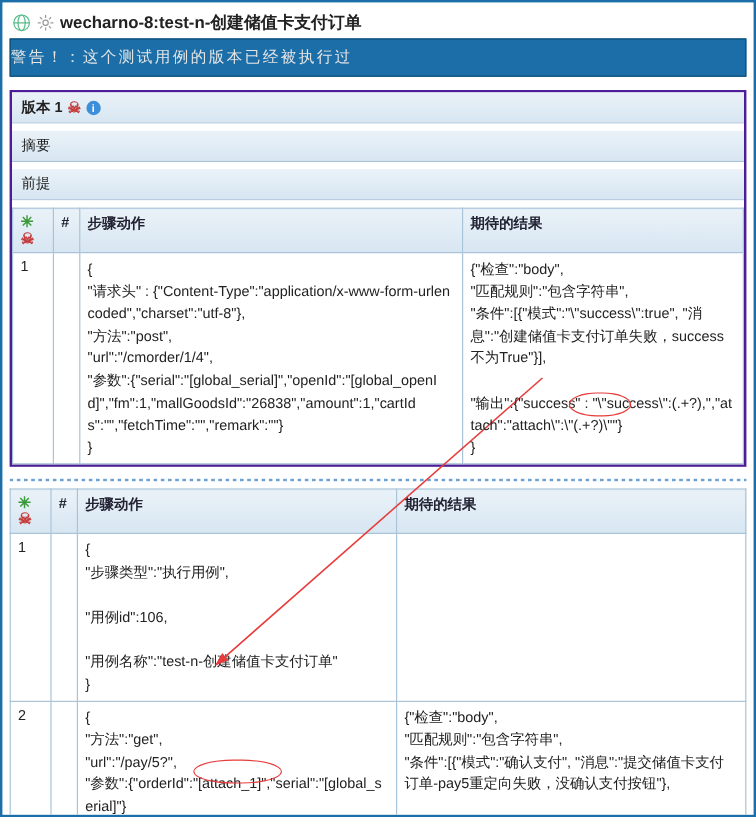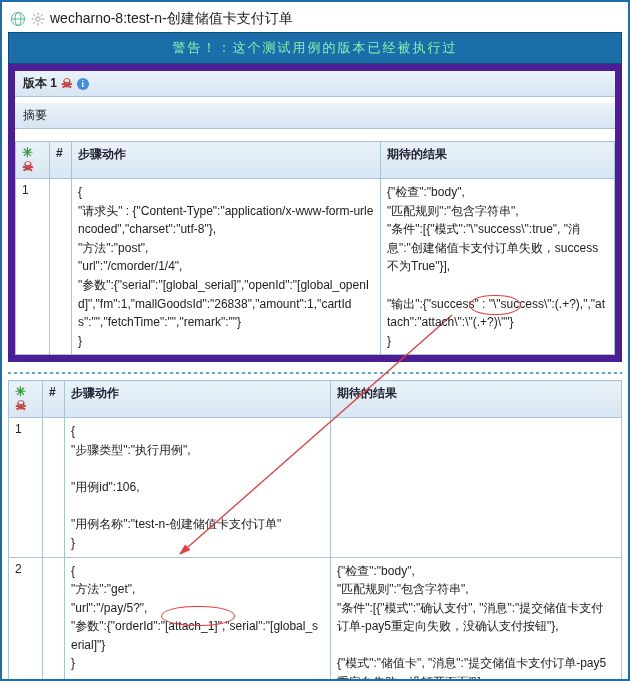--- a/index.html
+++ b/index.html
@@ -1,21 +1,21 @@
 <!DOCTYPE html>
 <html><head>
 <meta charset="utf-8">
 <style>
   html,body{margin:0;padding:0;font-family:"Microsoft YaHei",Arial,sans-serif;font-size:12px;color:#222;background:#fff}
   .outer{box-sizing:border-box;width:630px;height:681px;border:2px solid #1b6ea8;padding:6px;overflow:hidden;background:#fff;position:relative}
   .title-row{display:flex;align-items:center;gap:4px;padding:2px 2px 4px 2px}
-  .title-row .title{font-weight:normal;font-size:14px}
+  .title-row .title{font-weight:bold;font-size:14px}
   .icon{display:inline-flex;align-items:center;justify-content:center}
-  .banner{background:#1b6ea8;color:#86efac;text-align:center;padding:6px 0;font-size:13px;letter-spacing:2px;border:1px solid #0d4f78}
-  .panel{border:7px solid #4c1d95;margin-top:0}
+  .banner{background:#1b6ea8;color:#e5e5e5;text-align:left;padding:6px 0;font-size:13px;letter-spacing:2px;border:1px solid #0d4f78}
+  .panel{border:2px solid #4c1d95;margin-top:11px}
   .panel-hd{background:linear-gradient(#eaf2f8,#d7e6f2);padding:4px 8px;font-weight:bold;border-bottom:1px solid #a9c3d8;display:flex;align-items:center;gap:4px}
   .panel-hd.small{font-weight:normal}
   .panel-body{min-height:6px;background:#fff}
   table{border-collapse:collapse;width:100%;table-layout:fixed}
   th,td{border:1px solid #a9c3d8;padding:4px 6px;vertical-align:top;font-size:12px;word-break:break-all}
   th{background:linear-gradient(#eaf2f8,#d7e6f2);text-align:left;color:#223}
   .pre{white-space:pre-wrap;font-family:inherit;line-height:1.55}
   .dash-sep{height:2px;background-image:linear-gradient(to right,#6aa2d6 50%,transparent 50%);background-size:6px 2px;margin:10px 0 6px 0}
   .arrow-canvas{position:absolute;left:0;top:0;pointer-events:none}
   .skull{font-weight:bold;color:#c43c3c;font-size:13px;line-height:1}
@@ -72,20 +72,21 @@
     <div class="panel-hd">
       <span>版本 1</span>
       <span class="skull">☠</span>
       <span class="info">i</span>
     </div>
     <div class="panel-body"></div>
 
     <div class="panel-hd small">摘要</div>
     <div class="panel-body"></div>
 
+    <div class="panel-hd small">前提</div>
     <div class="panel-body"></div>
 
     <table>
       <colgroup>
           <col style="width:34px">
           <col style="width:22px">
           <col>
           <col style="width:234px">
         </colgroup>
       <thead>

